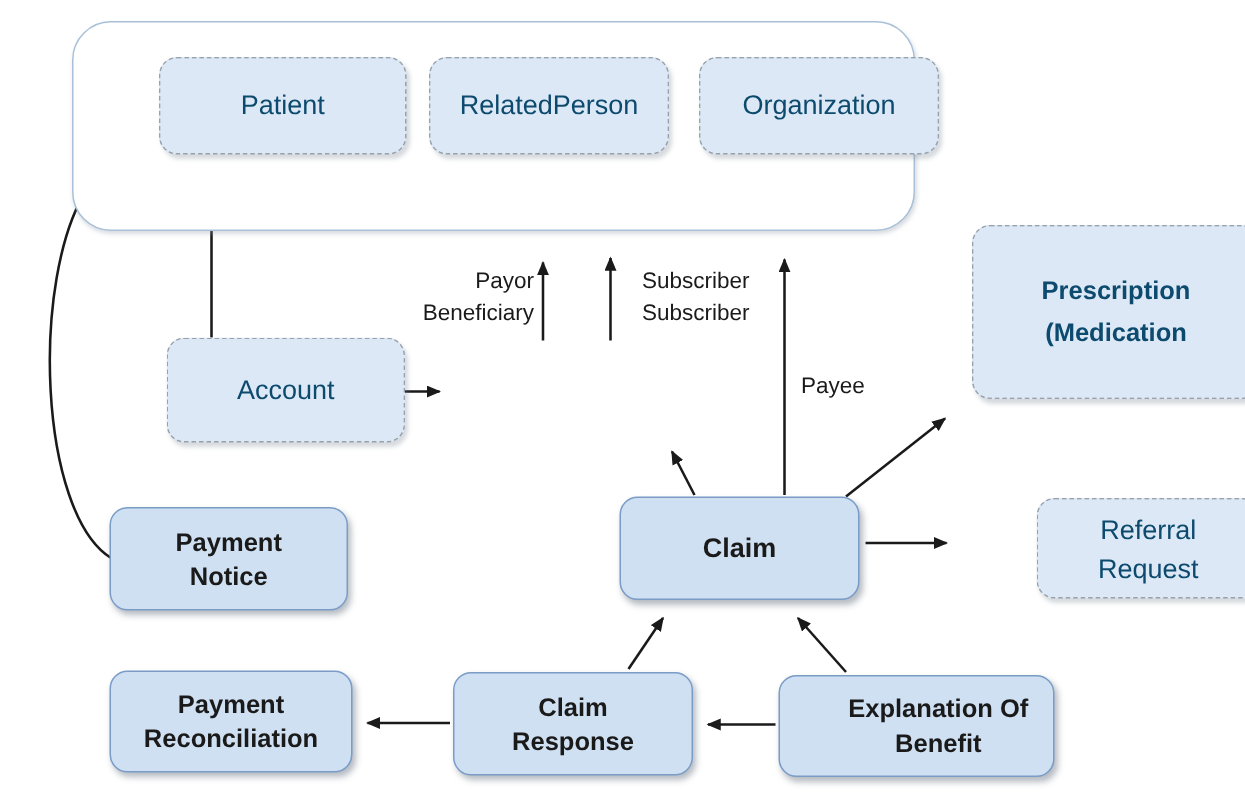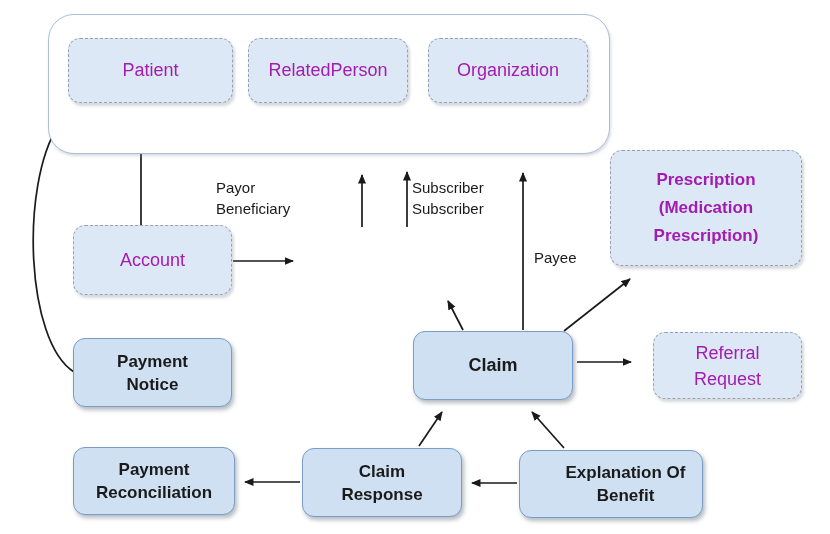--- a/index.html
+++ b/index.html
@@ -43,24 +43,25 @@
     font-weight: 600;
     box-shadow: 2px 3px 4px rgba(90,104,120,0.45);
   }
   .node.solid.emph {
     font-size: 18px;
     font-weight: 700;
   }
   .node.dashed {
     background: #dce8f5;
     border: 1.6px dashed #98a2ac;
-    color: #a21caf;
+    color: #0c4a6e;
     font-size: 18px;
     font-weight: 400;
     box-shadow: 2px 3px 3px rgba(120,132,145,0.30);
+    margin-left: 38px;
   }
   .node.dashed.multi { line-height: 28px; font-size: 17px; font-weight: bold; }
   .edge-label {
     position: absolute;
     color: #1a1a1a;
     font-size: 15px;
     line-height: 21px;
     white-space: nowrap;
   }
 </style>
@@ -107,21 +108,20 @@
   </div>
 
   <div class="node dashed" style="left:73px; top:225px; width:159px; height:70px;">
     <span>Account</span>
   </div>
 
 
   <div class="node dashed multi" style="left:610px; top:150px; width:192px; height:116px;">
     <span>Prescription</span>
     <span>(Medication</span>
-    <span>Prescription)</span>
   </div>
 
   <div class="node solid emph" style="left:413px; top:331px; width:160px; height:69px;">
     <span>Claim</span>
   </div>
 
   <div class="node dashed" style="left:653px; top:332px; width:149px; height:67px; line-height:26px;">
     <span>Referral</span>
     <span>Request</span>
   </div>
@@ -139,26 +139,26 @@
   <div class="node solid" style="left:302px; top:448px; width:160px; height:69px;">
     <span>Claim</span>
     <span>Response</span>
   </div>
 
   <div class="node solid" style="left:519px; top:450px; width:184px; height:68px;padding-left:29px;">
     <span>Explanation Of</span>
     <span>Benefit</span>
   </div>
 
-  <div class="edge-label" style="left:216px; top:177px; width:120px; ">
+  <div class="edge-label" style="left:236px; top:177px; width:120px; text-align:right;">
     <div>Payor</div>
     <div>Beneficiary</div>
   </div>
 
-  <div class="edge-label" style="left:412px; top:177px; width:120px; text-align:left;">
+  <div class="edge-label" style="left:428px; top:177px; width:120px; text-align:left;">
     <div>Subscriber</div>
     <div>Subscriber</div>
   </div>
 
   <div class="edge-label" style="left:534px; top:247px;">
     <span>Payee</span>
   </div>
 
 </div>
 

